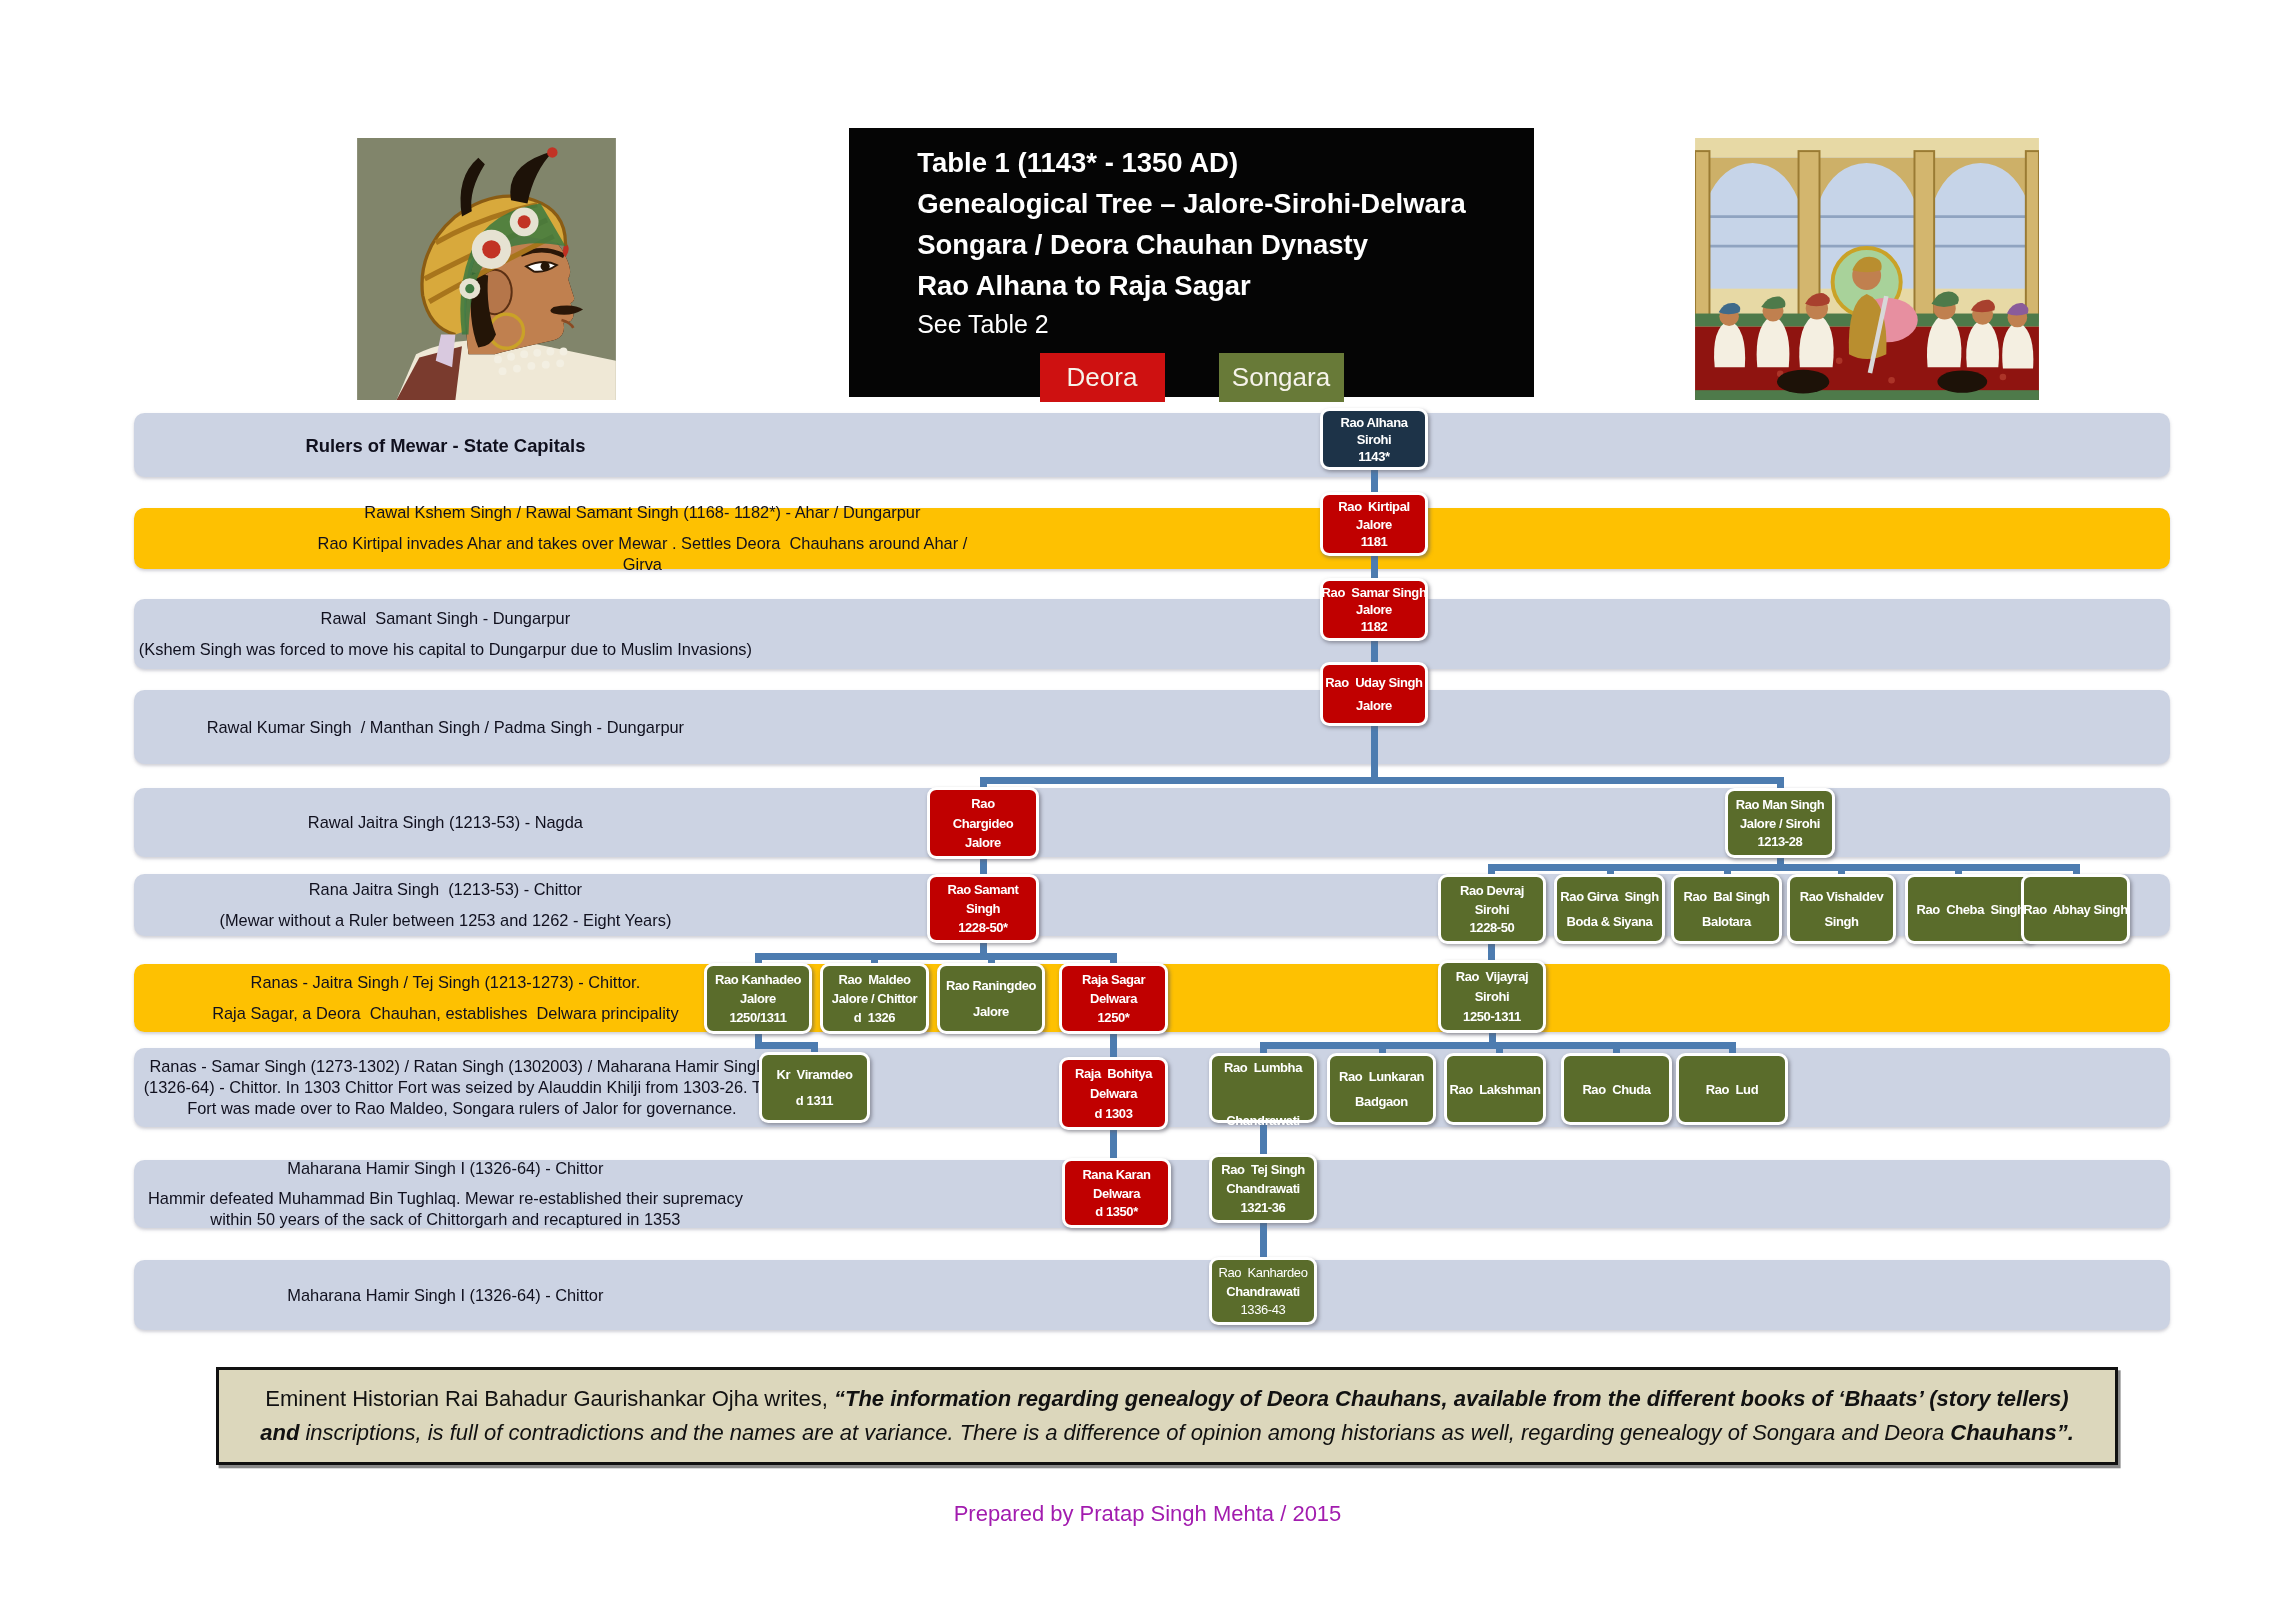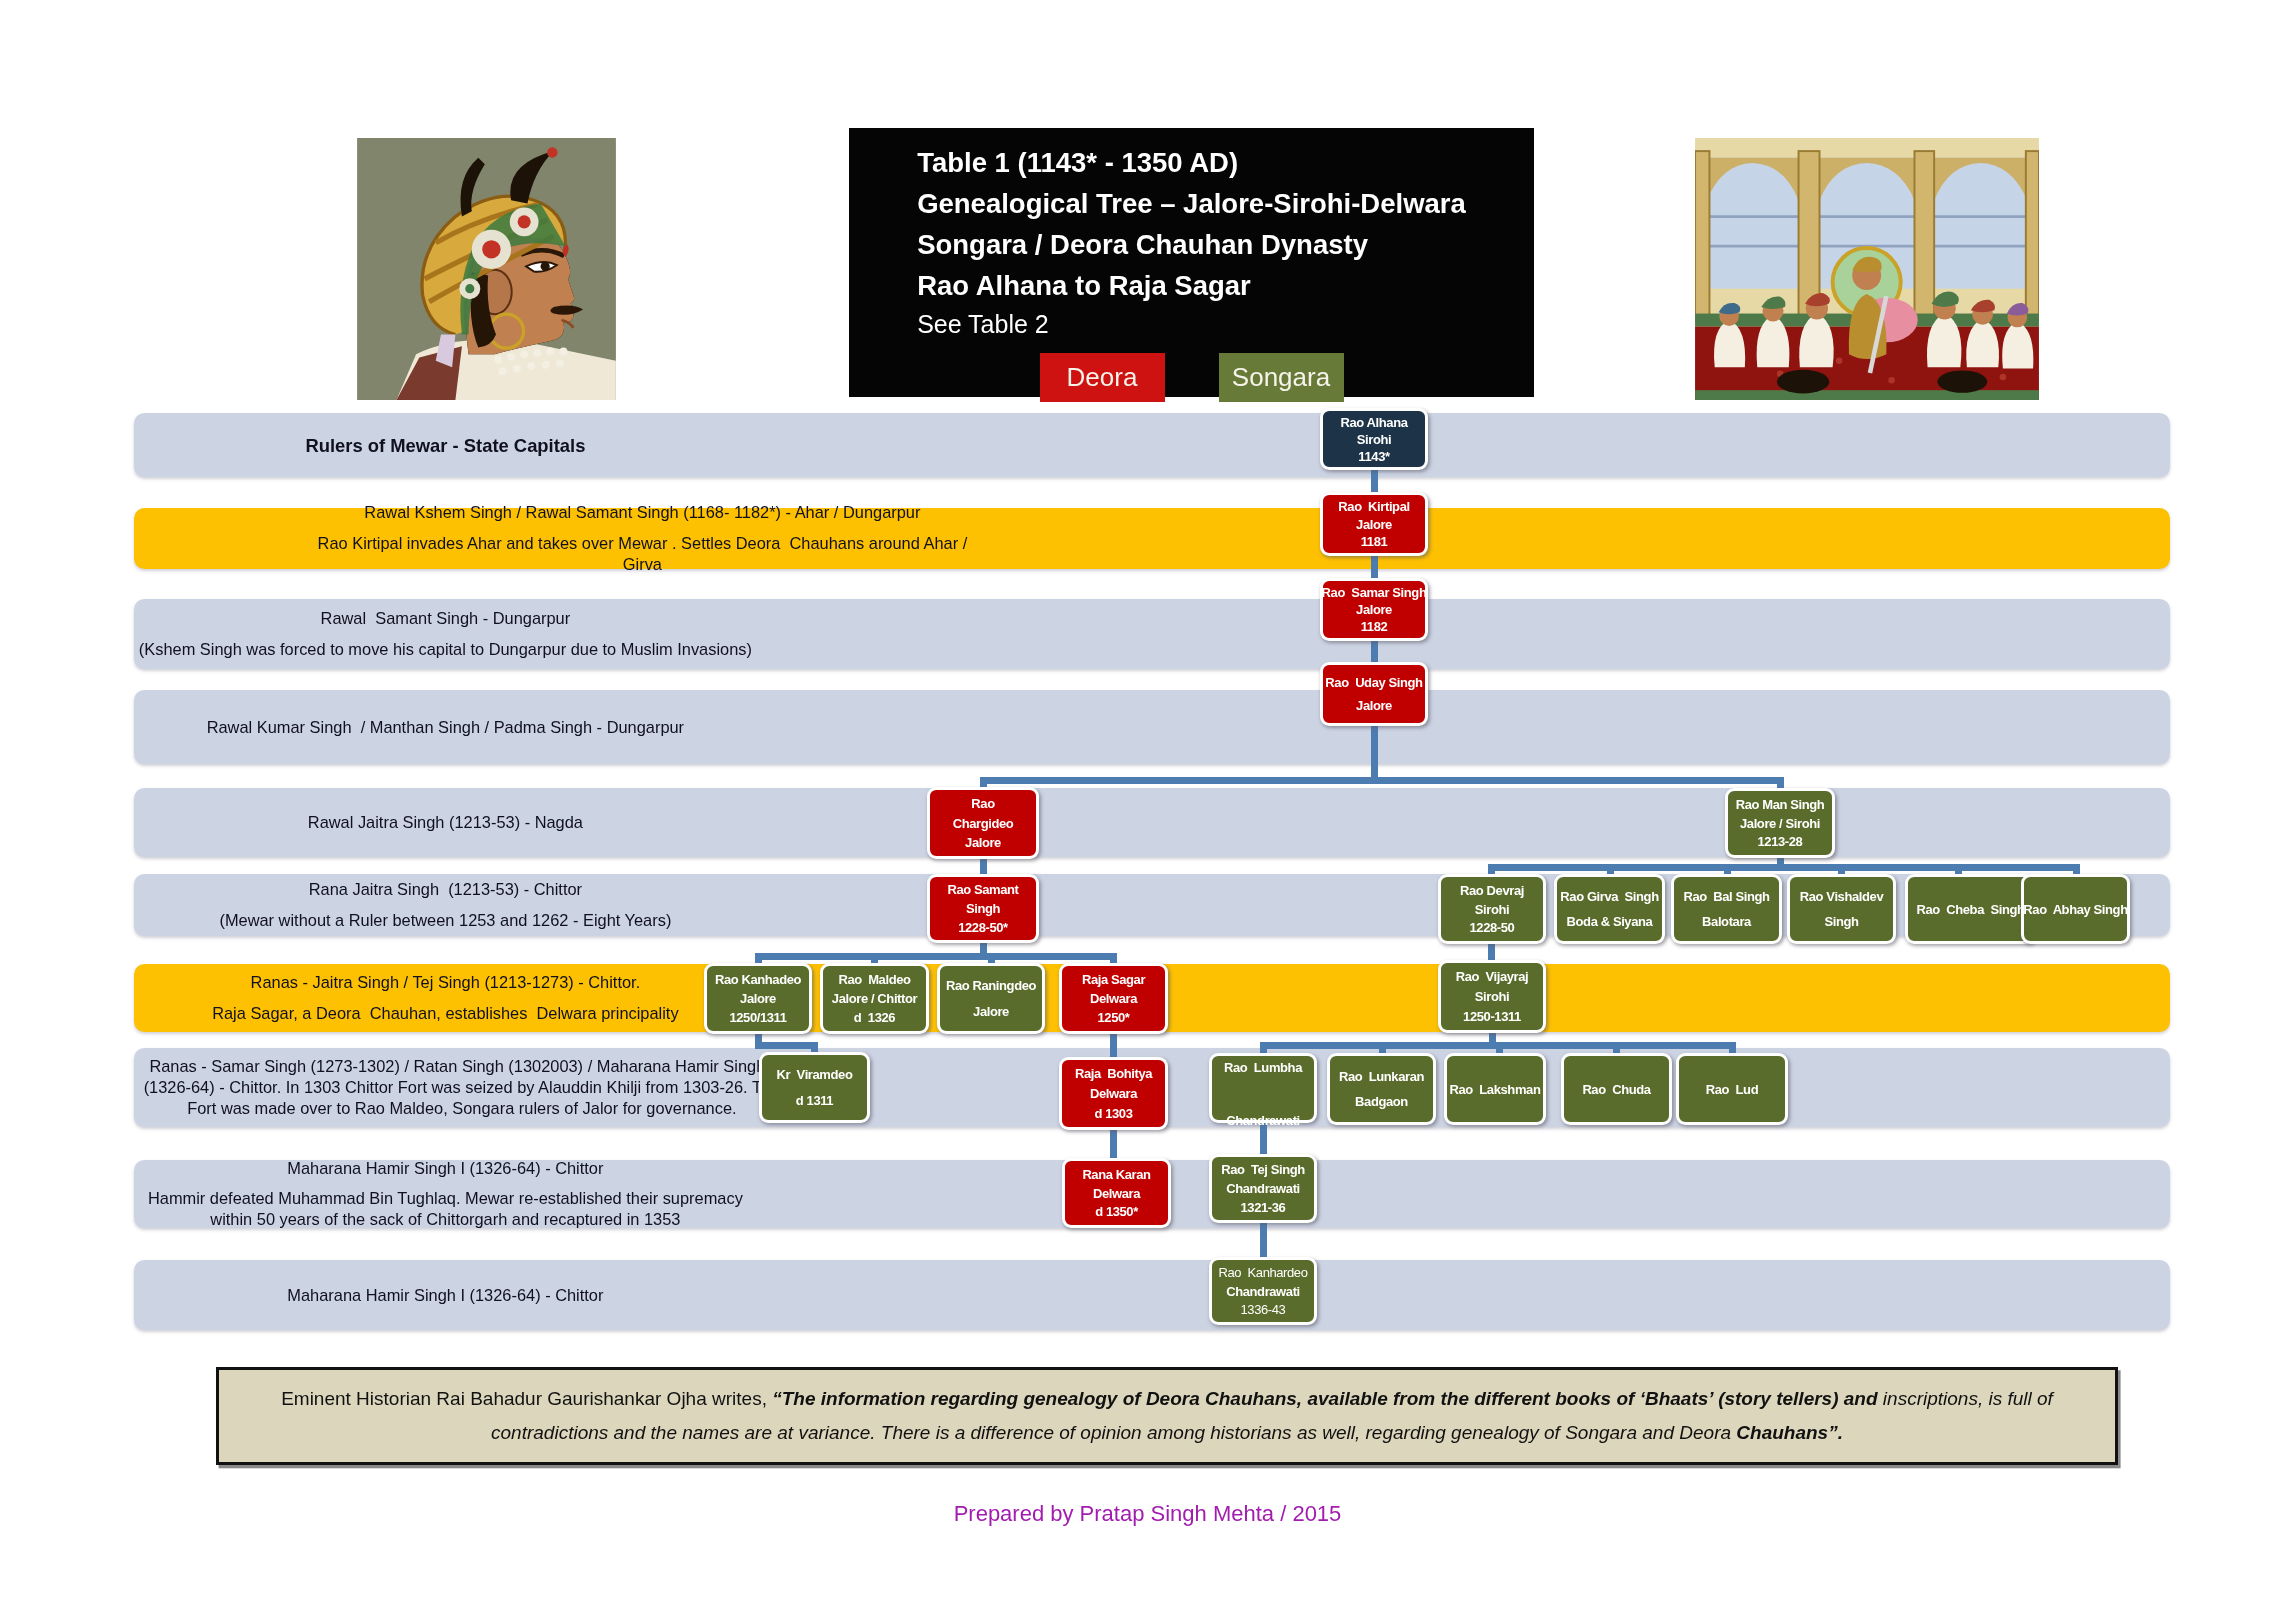--- a/index.html
+++ b/index.html
@@ -41,21 +41,21 @@
   .node.red{background:var(--node-red);}
   .node.green{background:var(--node-green);}
   .node.navy{background:var(--node-navy);}
   .node-line{color:#ffffff;font-weight:bold;font-size:13px;letter-spacing:-0.4px;white-space:pre;line-height:17px;}
   .node-line.light{font-weight:normal;}
 
   
   .quote-box{position:absolute;left:216px;top:1367px;width:1902px;height:98px;background:var(--quote-bg);
              border:3.3px solid #111111;box-sizing:border-box;box-shadow:2.6px 3.3px 0 rgba(40,40,40,.55);
              display:flex;align-items:center;justify-content:center;}
-  .quote-text{width:1836px;text-align:center;font-size:19px;line-height:34px;color:#111111;}
+  .quote-text{width:1836px;text-align:center;font-size:22px;line-height:34px;color:#111111;}
   .quote-text span.i{font-style:italic;}
   .quote-text span.b{font-weight:bold;}
 
   
   .footer{position:absolute;left:0;top:1501px;width:2295px;text-align:center;font-size:22px;color:#a21caf;}
 </style>
 </head>
 <body>
 
 <div id="page" style="--lavender: #ccd3e3; --gold: #fec101; --node-red: #c00000; --node-green: #5a6c2b; --node-navy: #1d3348; --connector: #4d7cb0; --quote-bg: #dcd7bc;">

